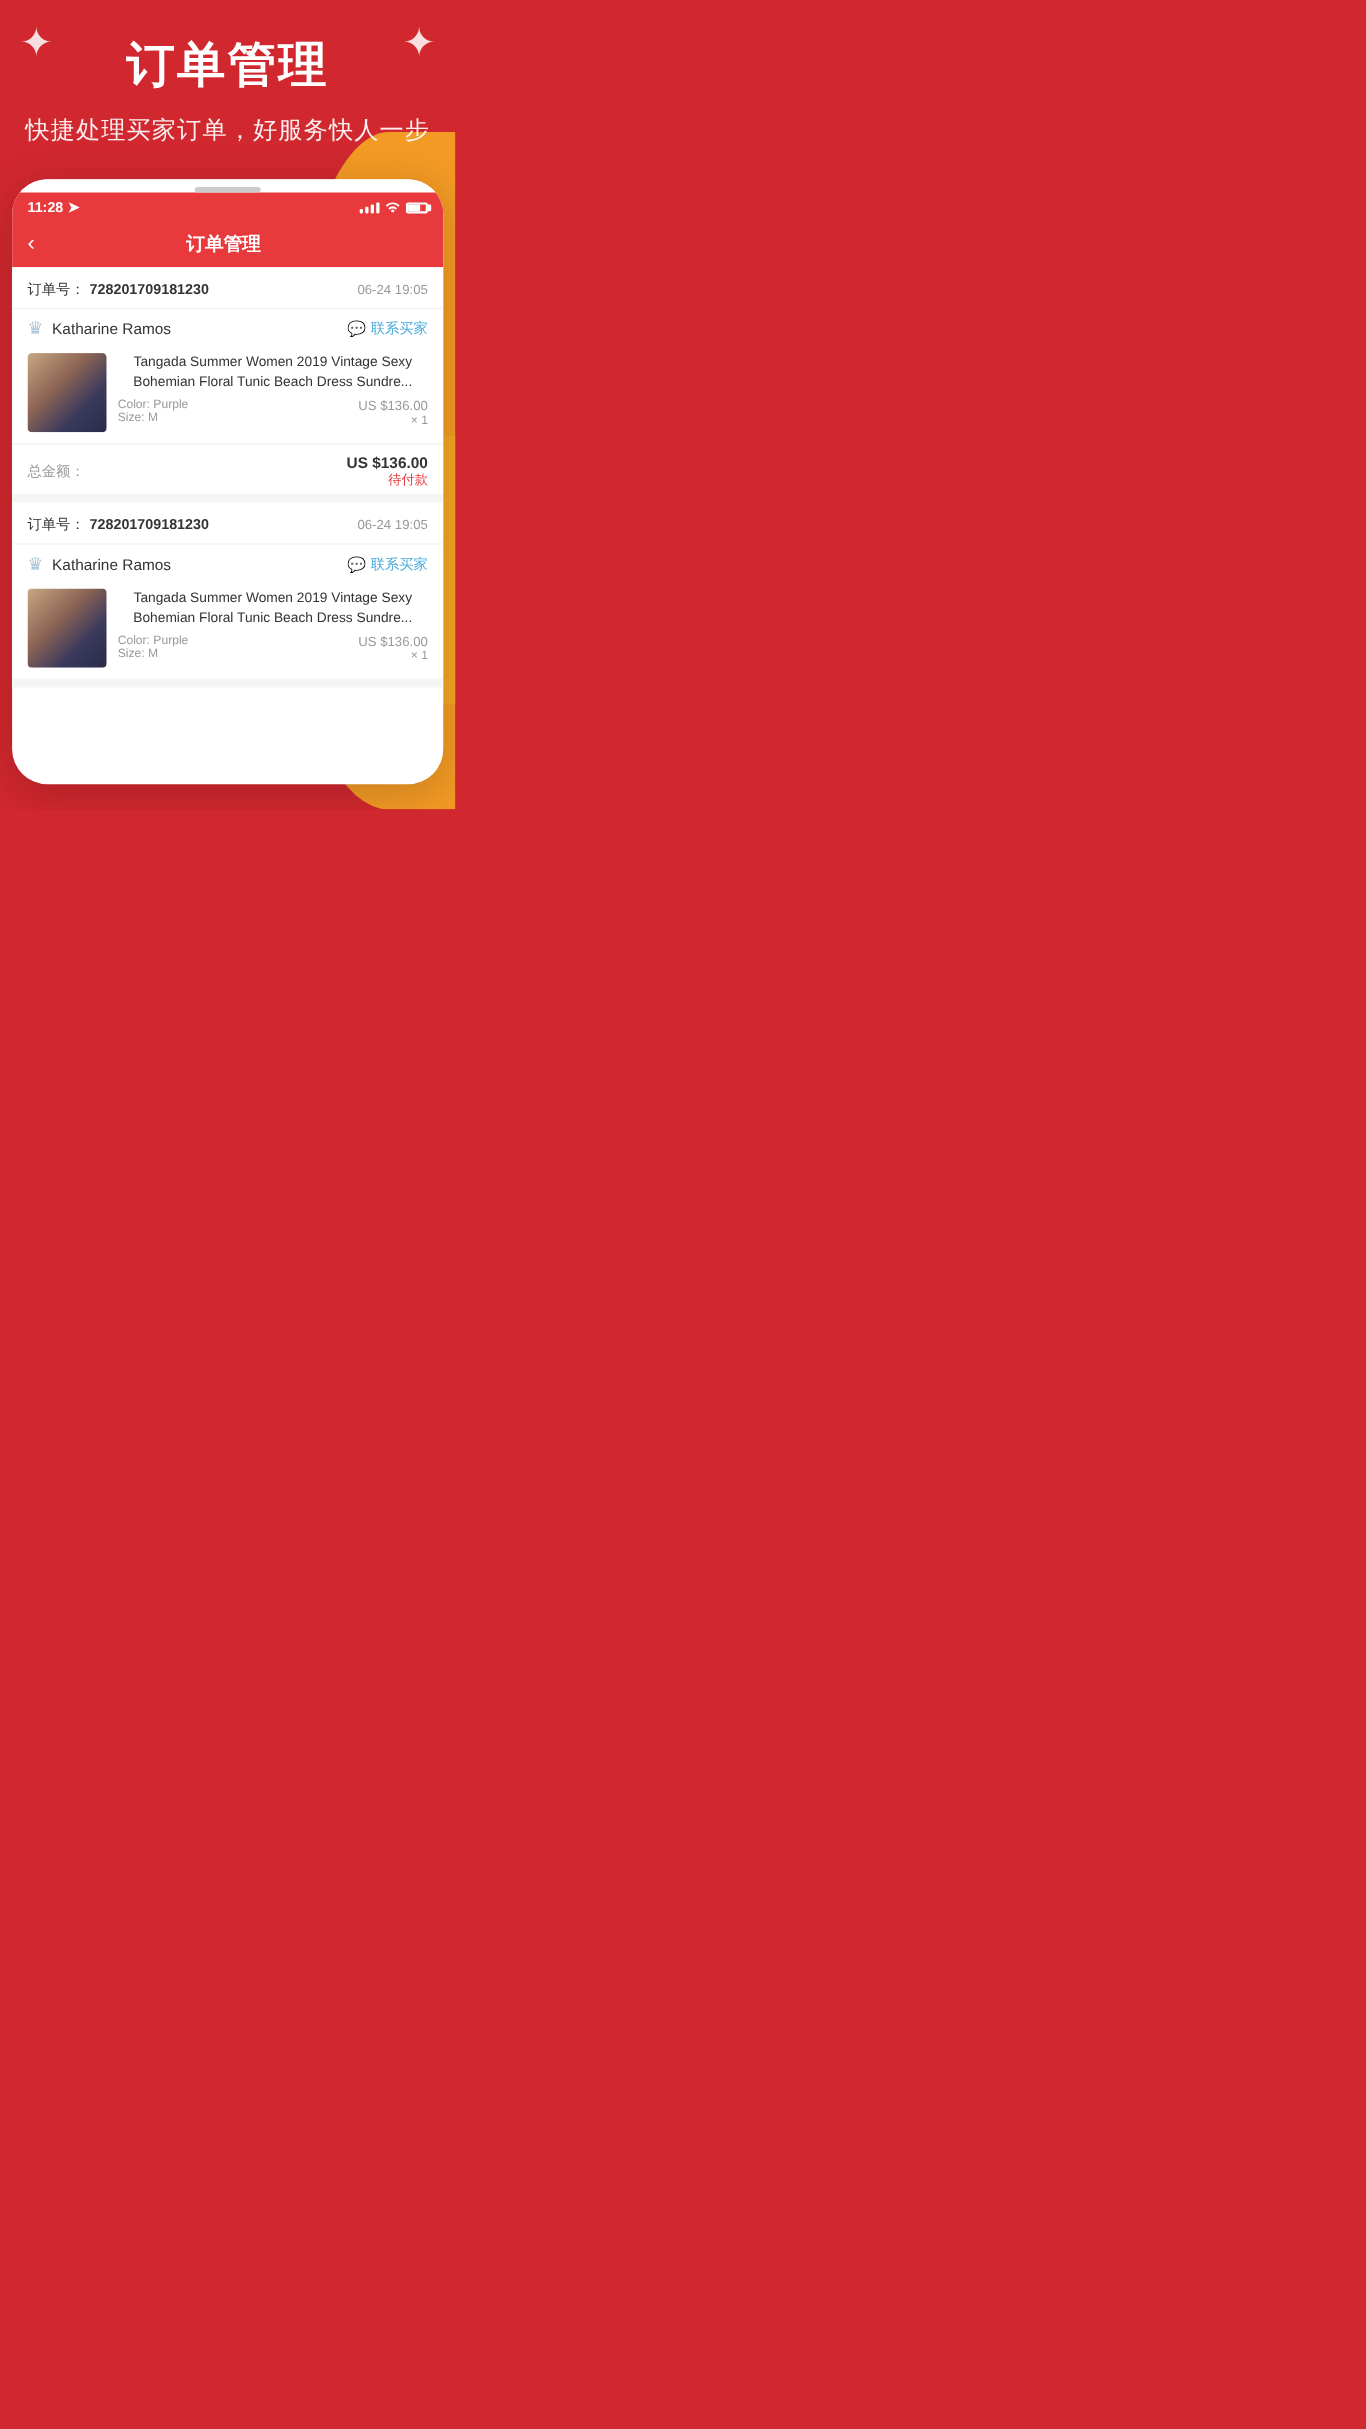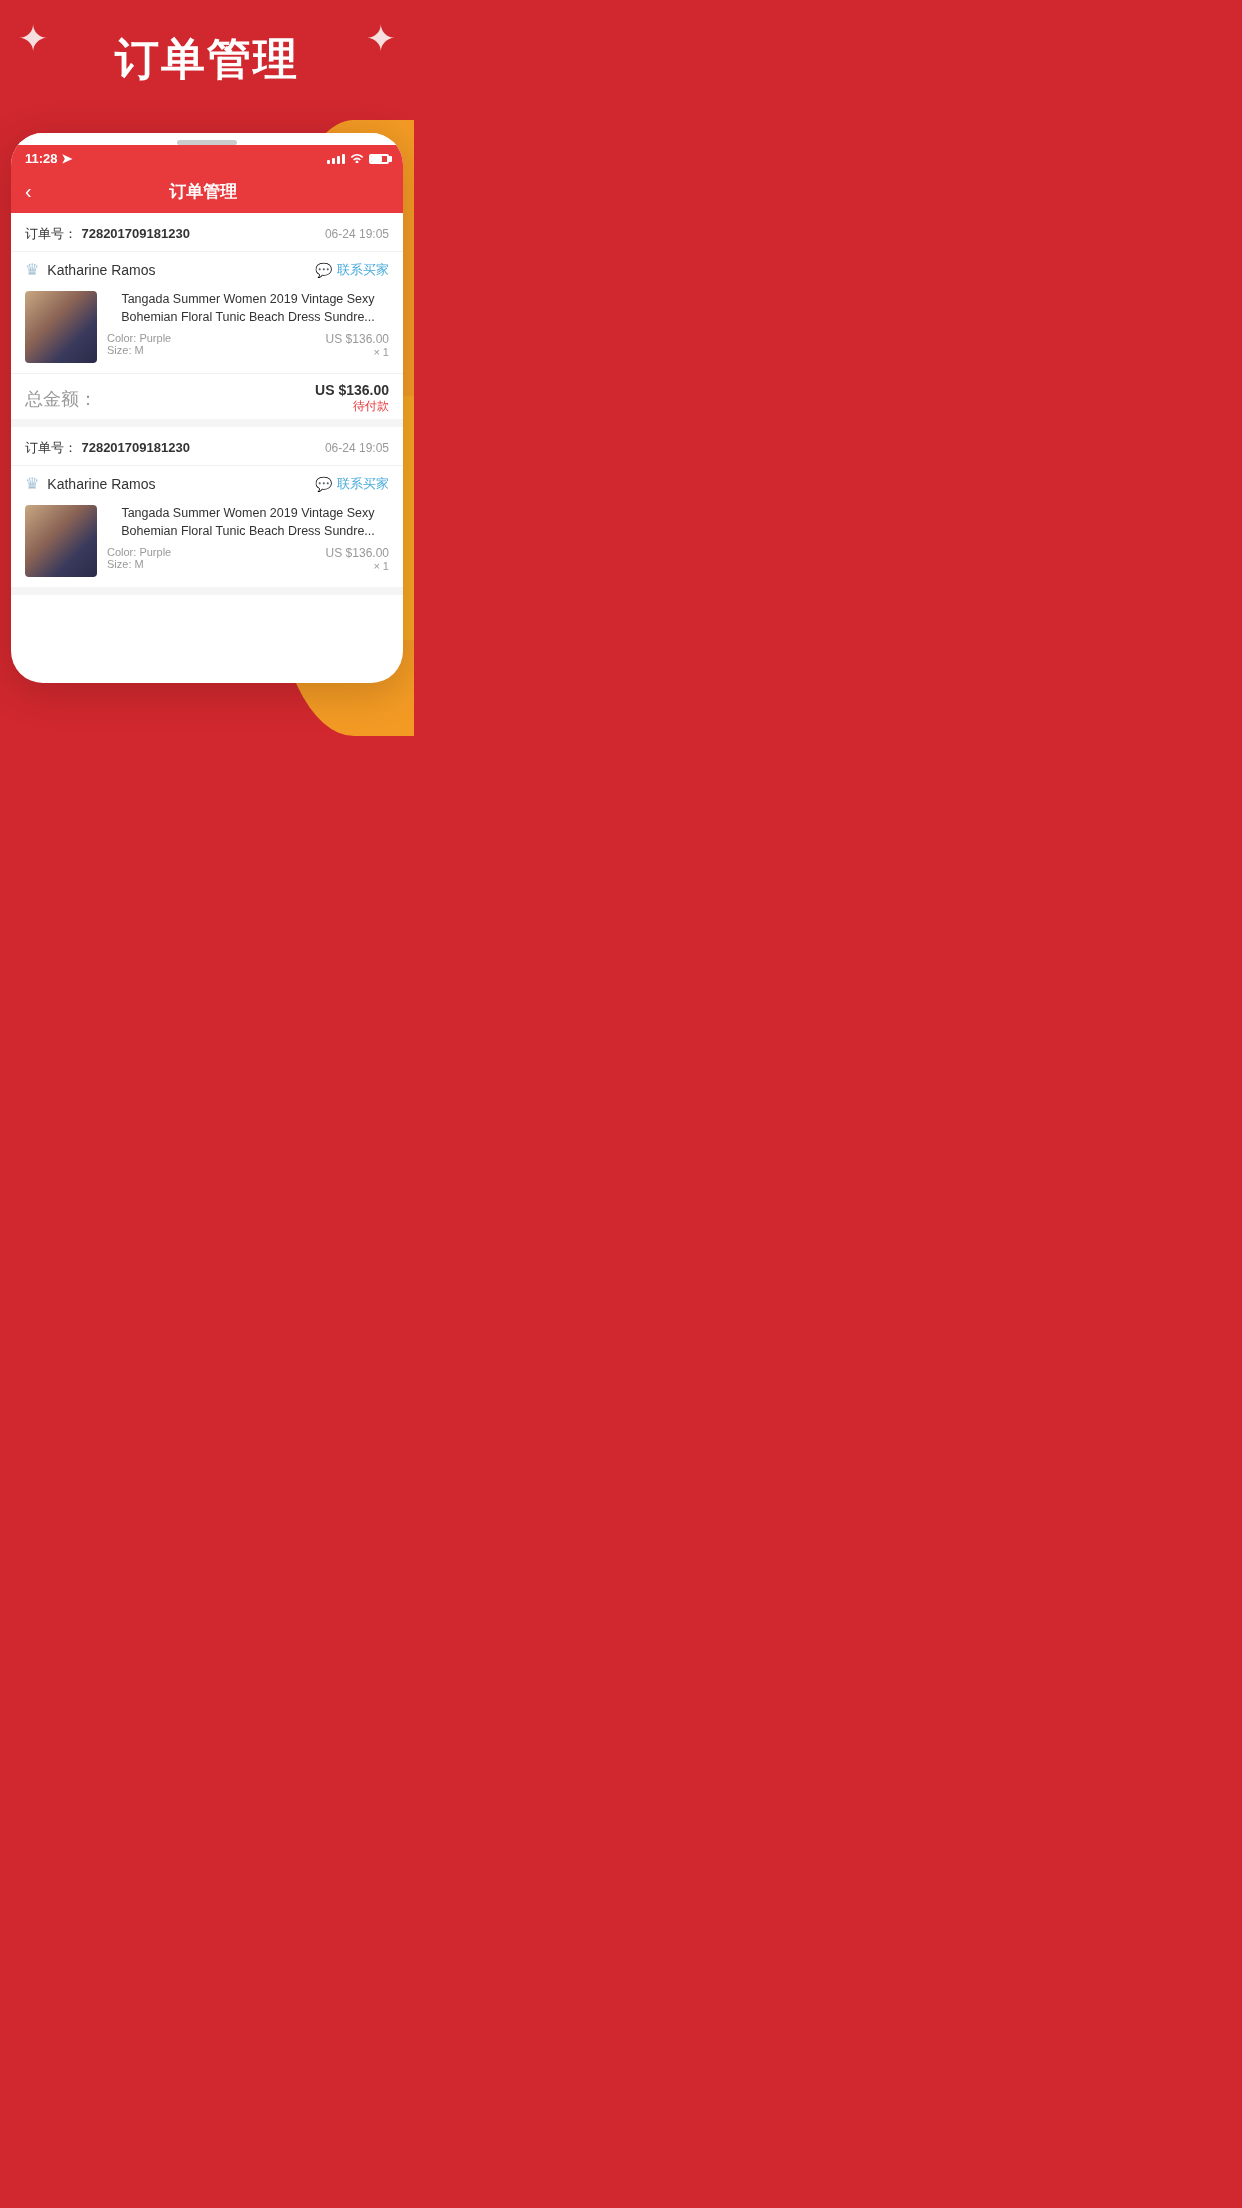--- a/index.html
+++ b/index.html
@@ -324,21 +324,21 @@
     }
 
     .order-total {
       display: flex;
       justify-content: space-between;
       align-items: center;
       padding: 8px 14px 4px;
       border-top: 1px solid #f0f0f0;
     }
     .total-label {
-      font-size: 18px;
+      font-size: 13px;
       color: #999;
     }
     .total-right {
       text-align: right;
     }
     .total-amount {
       font-size: 14px;
       font-weight: 700;
       color: #333;
     }
@@ -370,20 +370,21 @@
 
   <div class="star star-tl">✦</div>
   <div class="star star-tr">✦</div>
   <div class="star star-bl">✦</div>
 
   <div class="wave-orange"></div>
   <div class="wave-orange-bottom"></div>
 
   <div class="header-section">
     <div class="header-title">订单管理</div>
+    <div class="header-subtitle">快捷处理买家订单，好服务快人一步</div>
   </div>
 
   <div class="phone-mockup">
 
     <div class="phone-notch">
       <div class="notch-bar"></div>
     </div>
 
     <div class="status-bar">
       <div class="status-left">

